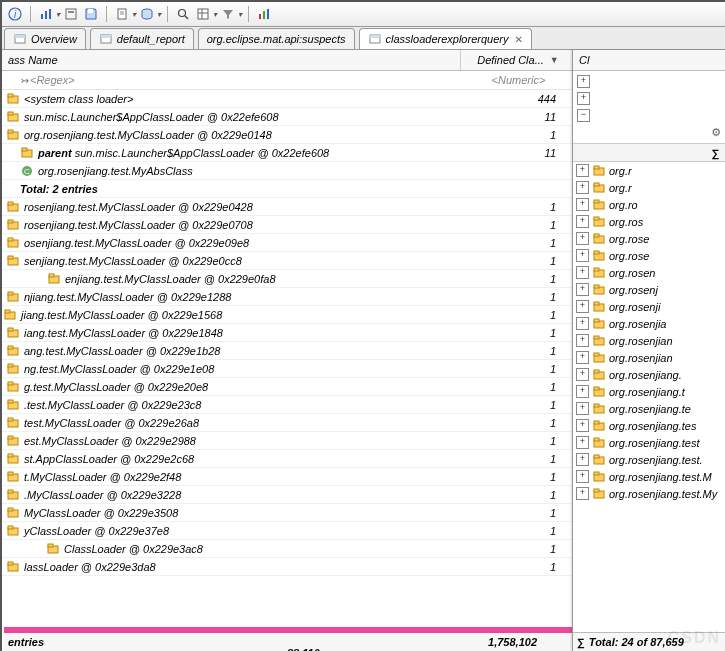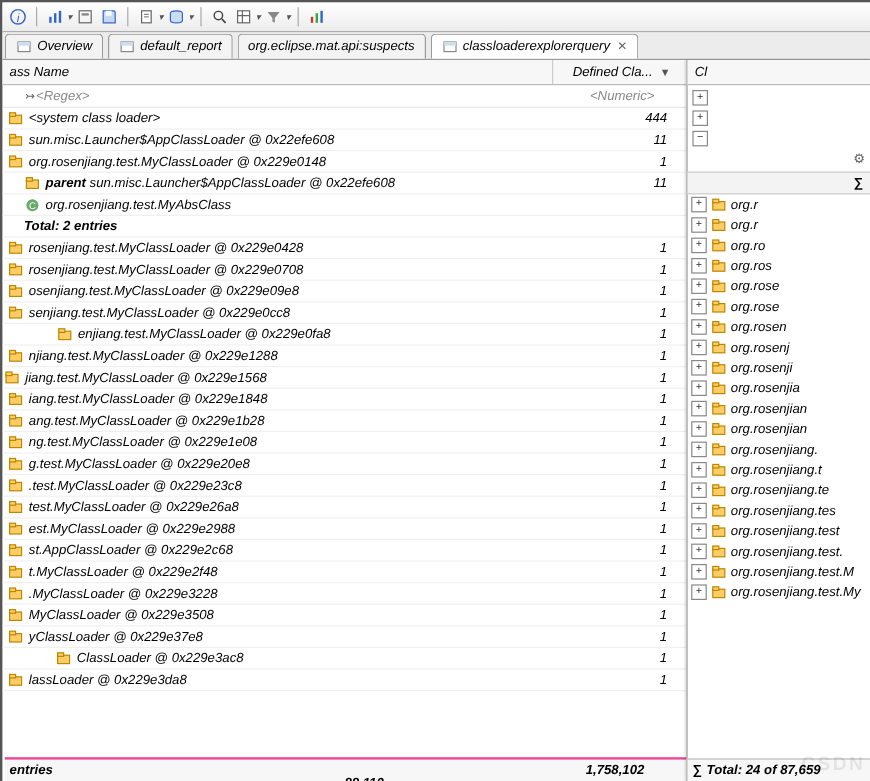--- a/index.html
+++ b/index.html
@@ -33,21 +33,21 @@
   .tree-ico{font-style:normal;font-size:10px;color:#666;width:10px;text-align:center;}
   .right-panel{position:absolute;right:2px;top:48px;bottom:2px;width:152px;background:#fff;border-left:1px solid #999;box-shadow:-1px 0 2px rgba(0,0,0,0.15);display:flex;flex-direction:column;}
   .rp-head{height:20px;border-bottom:1px solid #bbb;background:#f7f7f7;display:flex;align-items:center;padding:0 6px;}
   .rp-top{padding:2px 4px;}
   .rp-top .line{height:17px;display:flex;align-items:center;gap:4px;}
   .rp-bar{height:17px;border-top:1px solid #ccc;border-bottom:1px solid #ccc;background:#f3f3f3;display:flex;align-items:center;justify-content:flex-end;padding-right:6px;font-weight:700;}
   .rp-rows{flex:1;overflow:hidden;}
   .rp-row{height:17px;display:flex;align-items:center;gap:3px;padding-left:3px;white-space:nowrap;}
   .rp-exp{width:11px;height:11px;border:1px solid #888;font-style:normal;font-size:9px;line-height:9px;text-align:center;background:#fff;color:#333;}
   .rp-foot{height:18px;border-top:1px solid #bbb;background:#f7f7f7;display:flex;align-items:center;padding:0 4px;gap:4px;}
-  .foot{position:absolute;left:2px;right:154px;bottom:2px;height:18px;border-top:2px solid #ec4899;background:#f7f7f7;display:flex;align-items:center;}
+  .foot{position:absolute;left:2px;right:154px;bottom:2px;height:18px;border-top:6px solid #ec4899;background:#f7f7f7;display:flex;align-items:center;}
   .foot .cell-name{flex:1;padding-left:4px;font-weight:700;}
   .foot .cell-def{width:115px;text-align:left;padding-right:10px;font-weight:700;margin-top:21px;}
   .foot .cell-inst{width:125px;text-align:right;padding-right:10px;font-weight:700;}
   .foot .cell-cl{width:26px;}
   .watermark{position:absolute;right:6px;bottom:6px;font-style:normal;font-size:16px;color:rgba(0,0,0,0.08);font-weight:700;letter-spacing:2px;}
   svg{display:block;}
 </style>
 </head>
 <body>
 

